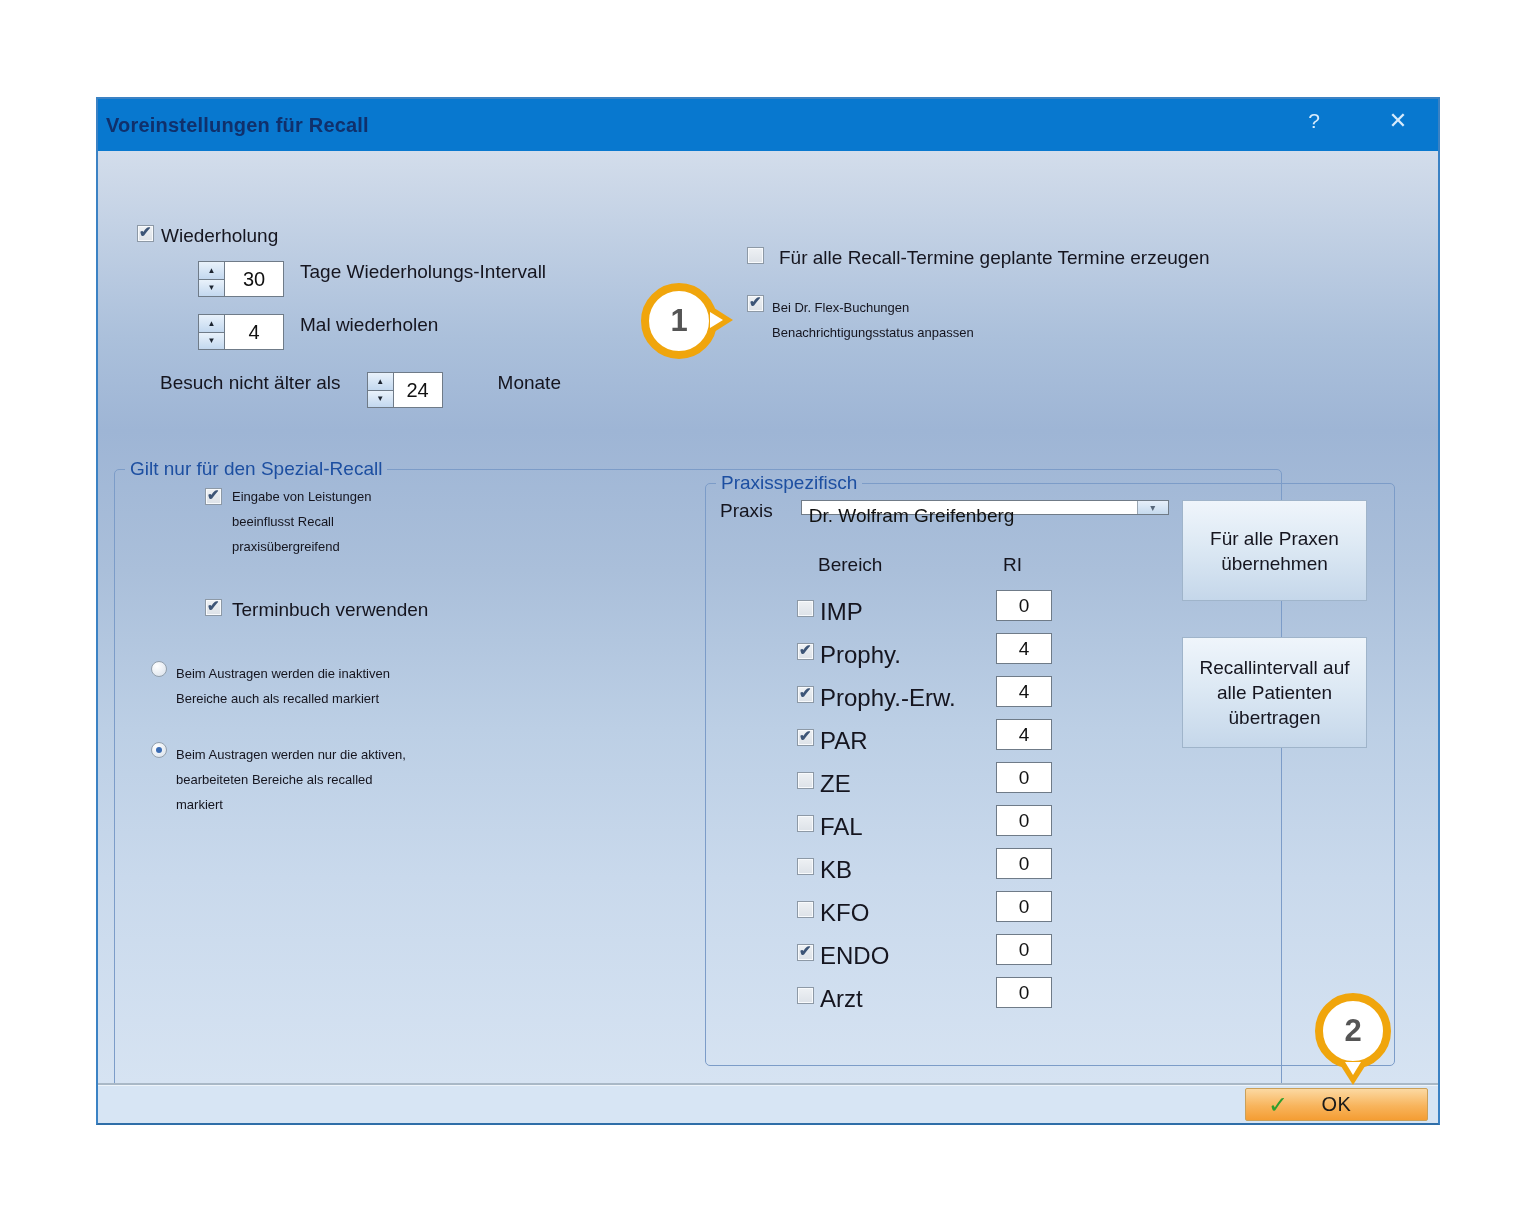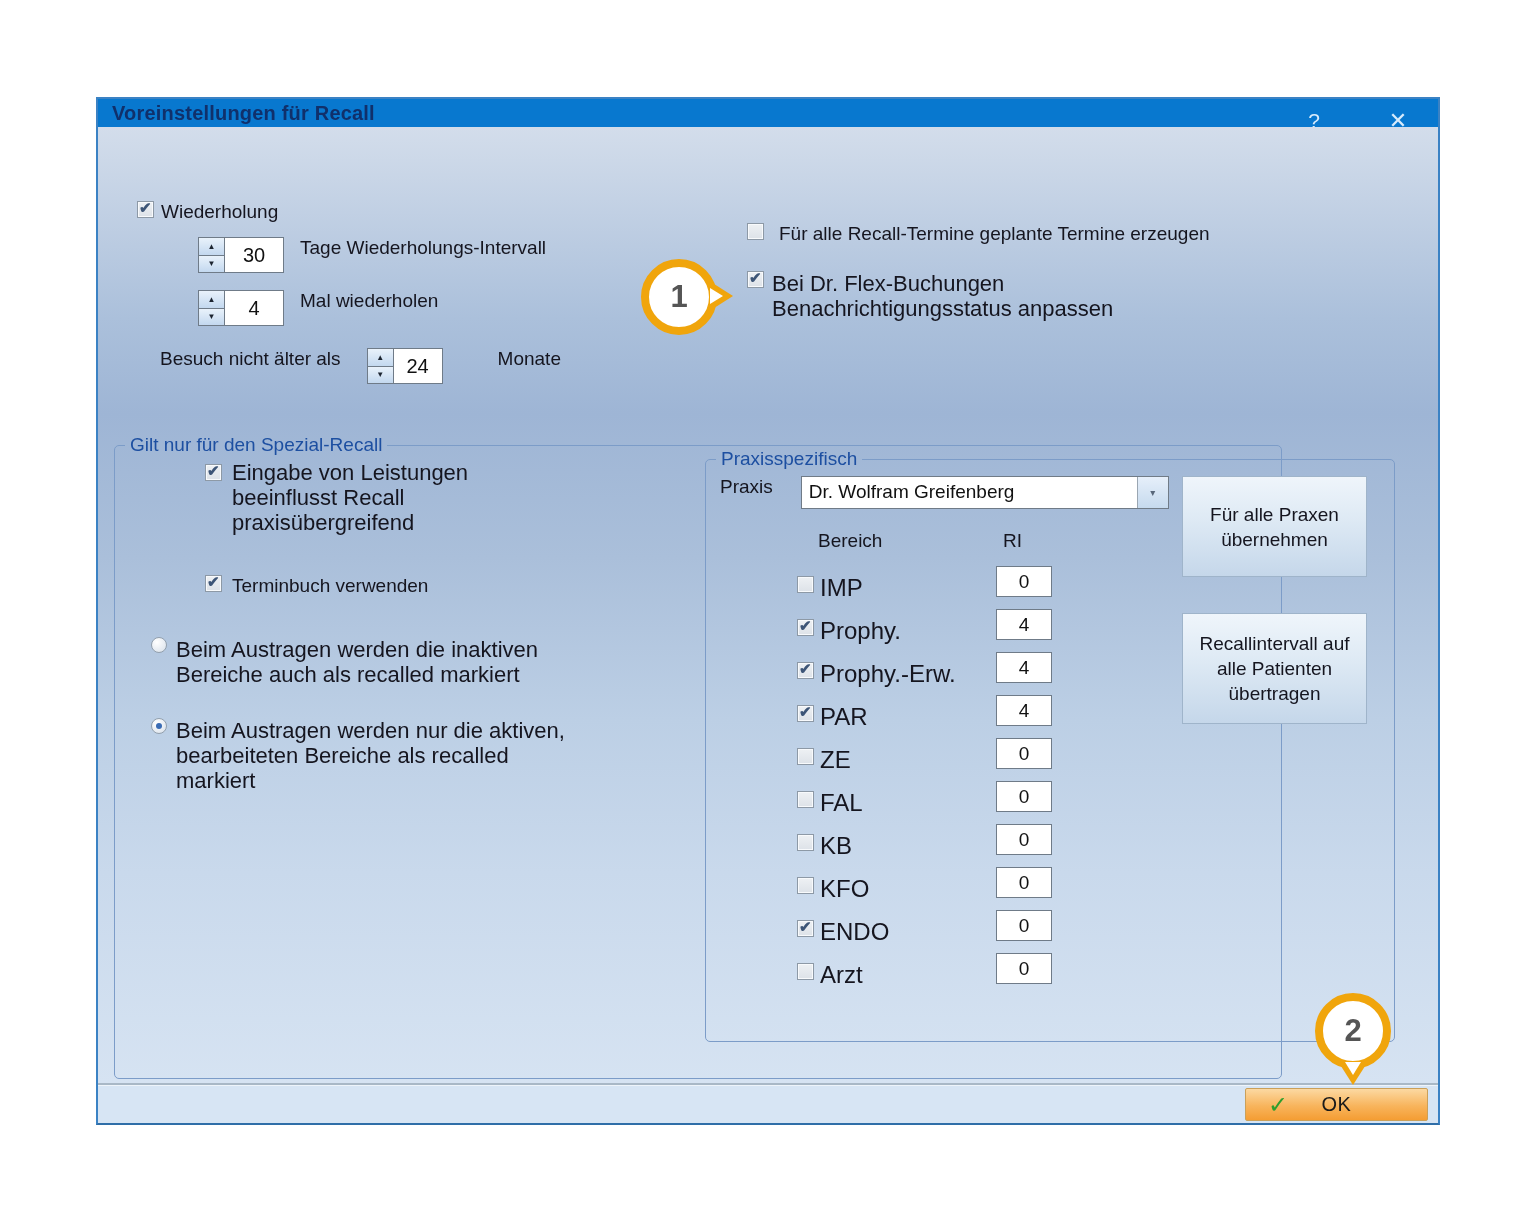--- a/index.html
+++ b/index.html
@@ -4,33 +4,33 @@
 <style>
   :root{
     --titlebar:#0878CF; --callout-ring:#F0A50C;
     --ok-top:#FCD9A2; --ok-bottom:#F49D33; --accent-blue:#1D4FA1;
   }
   *{box-sizing:border-box;margin:0;padding:0;font-family:"Liberation Sans",sans-serif}
   body{background:#fff}
   .page{position:relative;width:1537px;height:1223px;background:#fff;overflow:hidden}
   .dialog{position:absolute;left:96px;top:97px;width:1344px;height:1028px;
     border:2px solid #3b82c4;border-bottom-color:#2f6ea8;background:#cfe0f0;display:flex;flex-direction:column}
-  .titlebar{height:28px;flex:none;background:var(--titlebar);position:relative;display:flex;align-items:center;padding:0 14px}
+  .titlebar{height:52px;flex:none;background:var(--titlebar);position:relative;display:flex;align-items:center;padding:0 8px}
   .title{font-size:20px;color:#10306b;font-weight:bold;letter-spacing:.2px}
   .tb-btn{position:absolute;top:0;height:44px;width:40px;display:flex;align-items:center;justify-content:center;
     color:#d9ecfc;font-size:21px;cursor:default}
   .tb-help{left:1196px}
   .tb-close{left:1280px;font-size:22px}
   .content{position:relative;flex:1;
     background:linear-gradient(180deg,#d3ddeb 0%,#abc0db 20%,#9eb5d5 30%,#aabfda 45%,#bccfe5 62%,#c9d9ec 78%,#d6e3f2 100%)}
   .footer{flex:none;height:40px;background:#d7e5f4;border-top:2px solid #a9b8c6;box-shadow:inset 0 1px 0 #eef4fa;position:relative}
 
   .row{position:absolute;display:flex;align-items:flex-start}
   .lbl{font-size:19px;color:#15151f}
-  .lines{font-size:22px;color:#15151f;line-height:25px}
+  .lines{font-size:13px;color:#15151f;line-height:25px}
 
   
   .cb{width:17px;height:17px;flex:none;border:1px solid #8d99a6;background:linear-gradient(#eef1f4,#dde2e8);
     box-shadow:inset 0 0 0 1px #f8fafc;position:relative}
   .cb.on::after{content:"\2714";position:absolute;left:1px;top:-3px;font-size:15px;color:#3d5577;font-weight:bold}
   .radio{width:16px;height:16px;flex:none;border-radius:50%;border:1px solid #93a0ad;
     background:radial-gradient(circle at 35% 30%,#fff 0%,#e3e9f0 70%,#cfd8e2 100%);position:relative}
   .radio.on::after{content:"";position:absolute;left:4px;top:4px;width:6px;height:6px;border-radius:50%;background:#3a6cb4}
 
   
@@ -41,21 +41,21 @@
   .spin-btn + .spin-btn{border-top:1px solid #6f7b88}
   .spin-field{width:60px;height:36px;border:1px solid #6f7b88;background:#fff;font-size:20px;color:#111;
     text-align:center;outline:none}
   .spin-field.small{width:50px}
 
   
   fieldset{position:absolute;border:1px solid #7c9cc8;border-radius:5px;background:transparent}
   legend{margin-left:10px;padding:0 5px;font-size:19px;color:var(--accent-blue)}
 
   
-  .combo{position:relative;width:368px;height:33px;border:1px solid #707b87;background:#fff;flex:none}
+  .combo{position:relative;width:368px;height:15px;border:1px solid #707b87;background:#fff;flex:none}
   .combo-text{position:absolute;left:7px;top:4px;font-size:19px;color:#111;white-space:nowrap}
   .combo-btn{position:absolute;right:0;top:0;width:31px;height:100%;border-left:1px solid #9aa6b2;
     background:linear-gradient(#e6effa,#c6daee);display:flex;align-items:center;justify-content:center}
   .combo-arrow{font-size:10px;color:#58677a}
 
   
   .bereich-list{position:absolute;left:699px;top:437px;width:360px}
   .bereich-row{position:relative;height:43px}
   .bereich-row .cb{position:absolute;left:0;top:12px}
   .bereich-label{position:absolute;left:23px;top:10px;font-size:24px;color:#15151f;white-space:nowrap}

